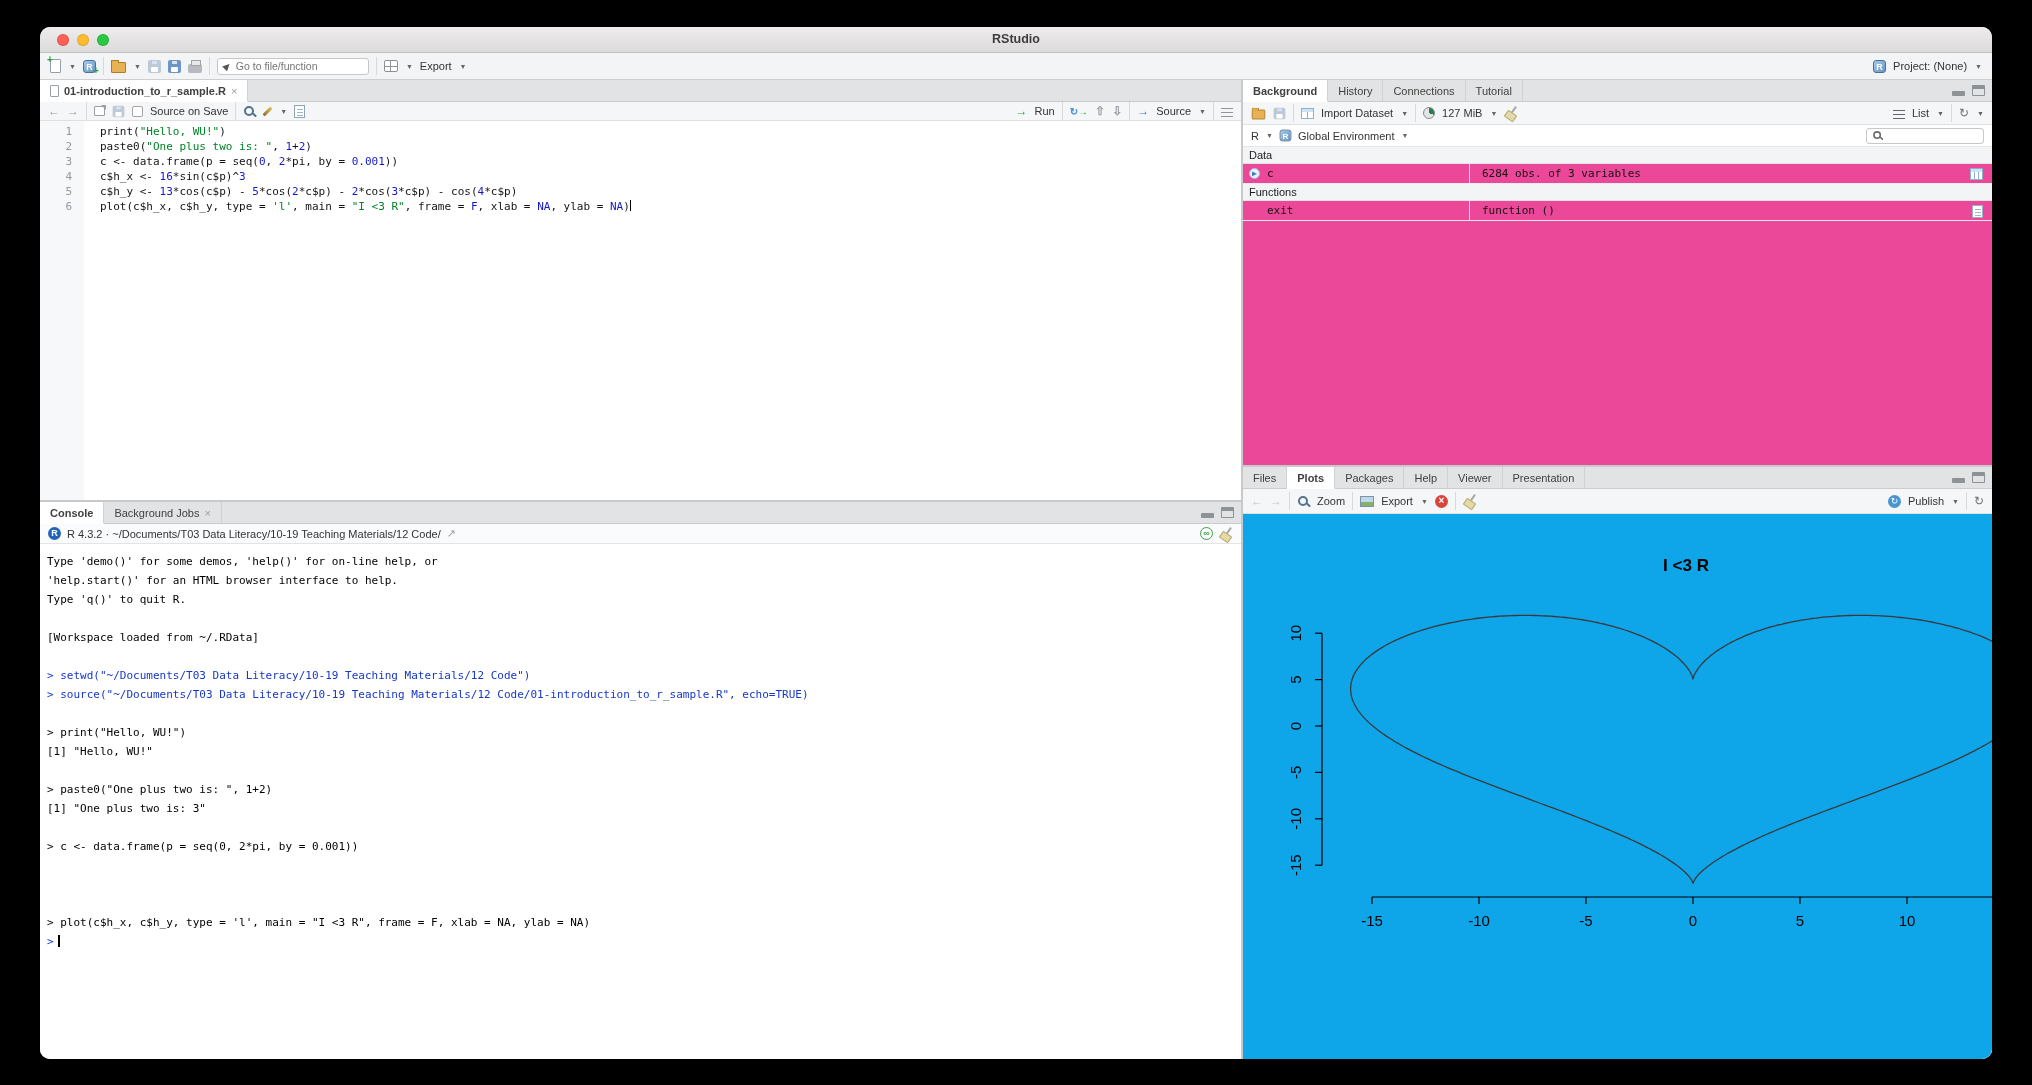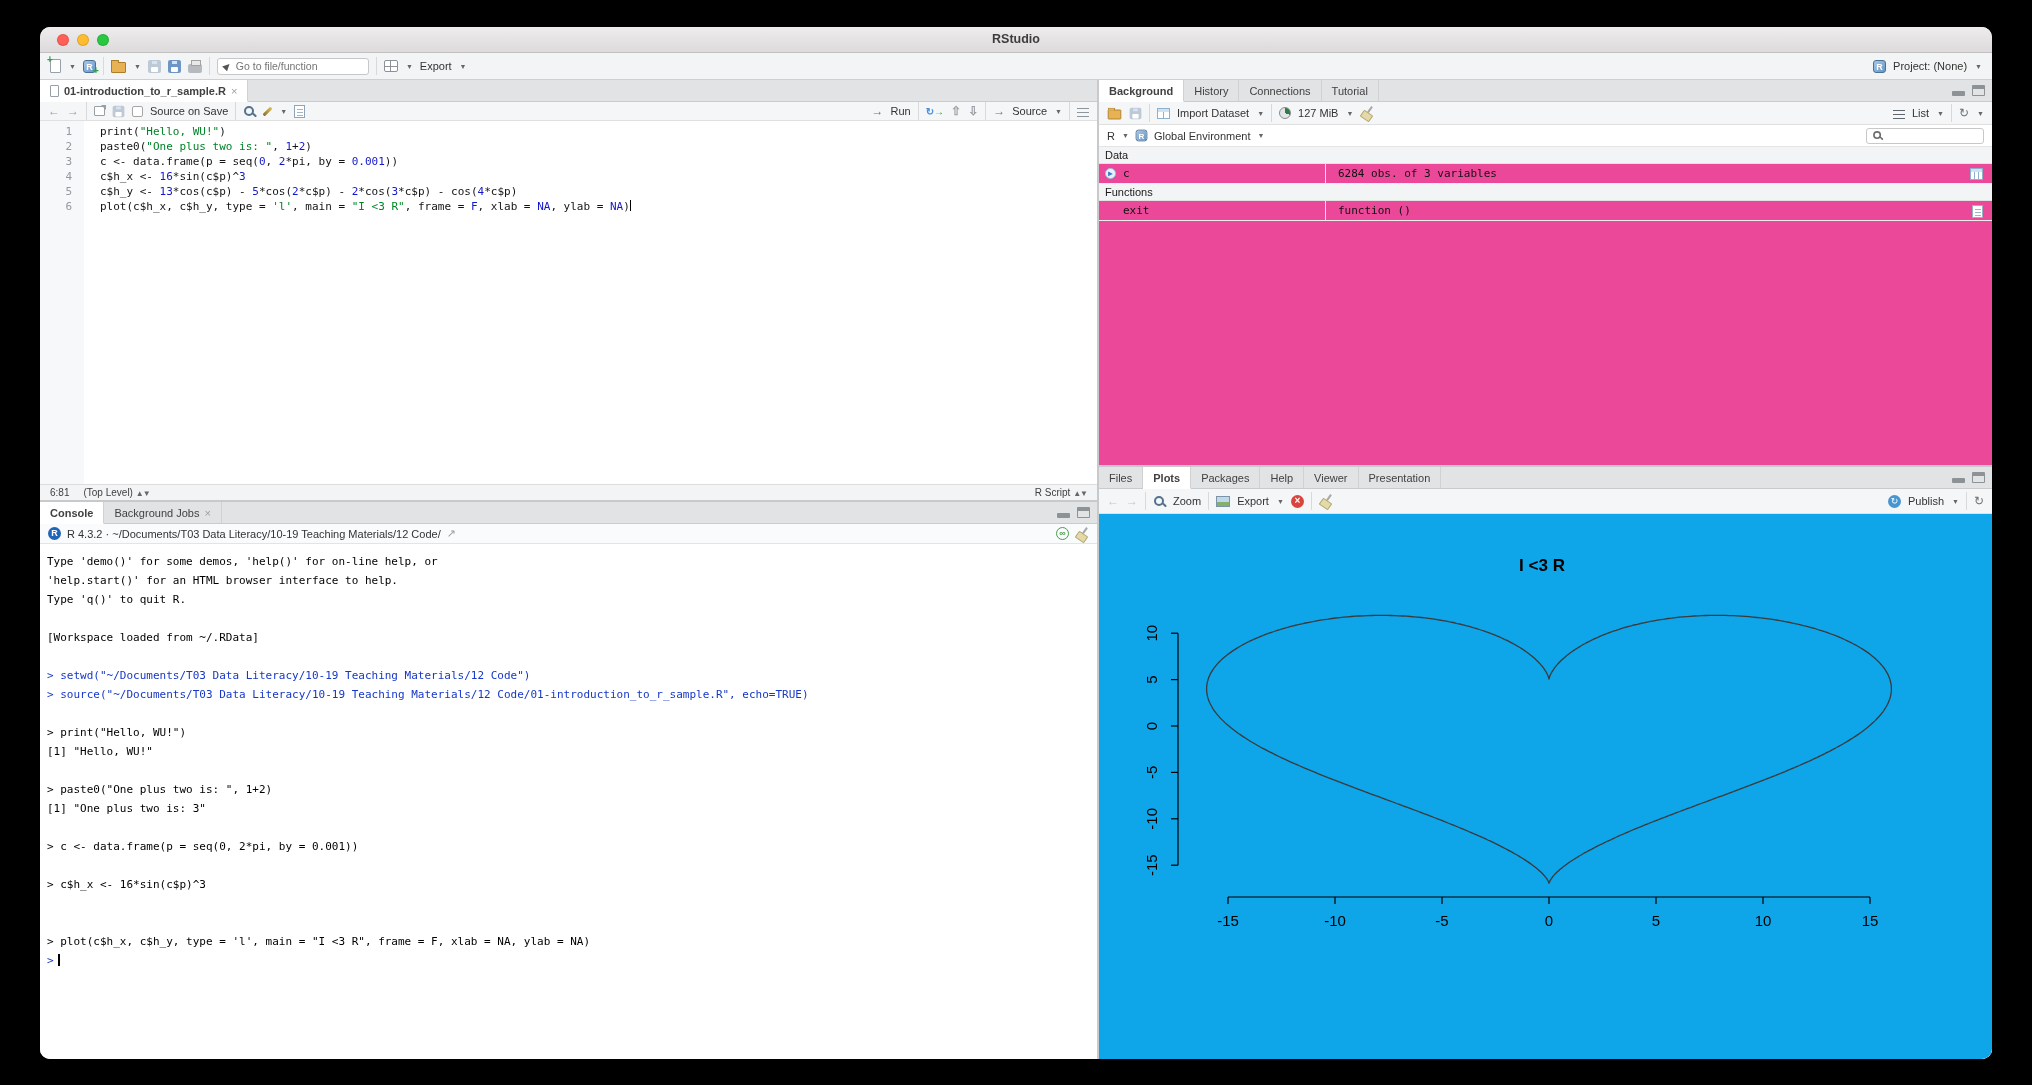--- a/index.html
+++ b/index.html
@@ -89,21 +89,21 @@
   .sess{width:13px;height:13px;border-radius:50%;border:1.5px solid #43a047;color:#43a047;
         font-size:9px;line-height:10px;text-align:center;font-weight:bold}
   .shareicon{color:#98a0a6;font-size:11px}
   .minbtn{width:13px;height:10px}
   .minbtn::after{content:"";position:absolute;bottom:0;left:0;width:13px;height:5px;background:#8d9297;border-radius:1px}
   .maxbtn{width:13px;height:11px;border:1.5px solid #8d9297;border-top:4px solid #8d9297;border-radius:1px}
   .updown{font-size:8px;color:#666;letter-spacing:-1px}
   
   .content{flex:1;display:flex;background:#c7c9cb;gap:2px;min-height:0}
   .col{display:flex;flex-direction:column;gap:2px;min-width:0}
-  .col.left{width:1057px}
+  .col.left{width:1201px}
   .col.right{flex:1}
   .pane{background:#fff;display:flex;flex-direction:column;min-height:0;position:relative}
   .editor-pane{height:420px}
   .console-pane{flex:1}
   .env-pane{height:385px}
   .files-pane{flex:1}
   .tabbar{height:22px;background:#e1e3e4;border-bottom:1px solid #c9cbcd;display:flex;
           align-items:stretch;flex:0 0 auto;position:relative;font-size:11px}
   .tab{display:flex;align-items:center;gap:5px;padding:0 10px;color:#414141;border-right:1px solid #cfd1d3}
   .tab.active{background:#fff;font-weight:bold;border-bottom:1px solid #fff;margin-bottom:-1px}
@@ -234,26 +234,20 @@
           <div class="gutter" id="gutter">
               <div class="lnum">1</div>
               <div class="lnum">2</div>
               <div class="lnum">3</div>
               <div class="lnum">4</div>
               <div class="lnum">5</div>
               <div class="lnum">6</div>
             </div>
           <div class="code-lines" id="code-lines"><div class="code-line"><span class="seg p">print(</span><span class="seg s">"Hello, WU!"</span><span class="seg p">)</span></div><div class="code-line"><span class="seg p">paste0(</span><span class="seg s">"One plus two is: "</span><span class="seg p">, </span><span class="seg n">1</span><span class="seg p">+</span><span class="seg n">2</span><span class="seg p">)</span></div><div class="code-line"><span class="seg p">c &lt;- data.frame(p = seq(</span><span class="seg n">0</span><span class="seg p">, </span><span class="seg n">2</span><span class="seg p">*pi, by = </span><span class="seg n">0.001</span><span class="seg p">))</span></div><div class="code-line"><span class="seg p">c$h_x &lt;- </span><span class="seg n">16</span><span class="seg p">*sin(c$p)^</span><span class="seg n">3</span></div><div class="code-line"><span class="seg p">c$h_y &lt;- </span><span class="seg n">13</span><span class="seg p">*cos(c$p) - </span><span class="seg n">5</span><span class="seg p">*cos(</span><span class="seg n">2</span><span class="seg p">*c$p) - </span><span class="seg n">2</span><span class="seg p">*cos(</span><span class="seg n">3</span><span class="seg p">*c$p) - cos(</span><span class="seg n">4</span><span class="seg p">*c$p)</span></div><div class="code-line"><span class="seg p">plot(c$h_x, c$h_y, type = </span><span class="seg s">'l'</span><span class="seg p">, main = </span><span class="seg s">"I &lt;3 R"</span><span class="seg p">, frame = </span><span class="seg n">F</span><span class="seg p">, xlab = </span><span class="seg n">NA</span><span class="seg p">, ylab = </span><span class="seg n">NA</span><span class="seg p">)</span><span class="ed-cursor"></span></div></div>
         </div>
-        <div class="ed-status">
-          <span>6:81</span>
-          <span><span>(Top Level)</span> <span class="updown">▲▼</span></span>
-          <span class="grow"></span>
-          <span><span>R Script</span> <span class="updown">▲▼</span></span>
-        </div>
       </div>
 
       <div class="pane console-pane">
         <div class="tabbar">
           <div id="console-tabs" style="display:flex">
               <div class="tab active">
                 <span>Console</span>
               </div>
               <div class="tab">
                 <span>Background Jobs</span>
@@ -285,21 +279,20 @@
               <div class="cline cmd">&gt; source("~/Documents/T03 Data Literacy/10-19 Teaching Materials/12 Code/01-introduction_to_r_sample.R", echo=TRUE)</div>
               <div class="cline out blank"></div>
               <div class="cline out">&gt; print("Hello, WU!")</div>
               <div class="cline out">[1] "Hello, WU!"</div>
               <div class="cline out blank"></div>
               <div class="cline out">&gt; paste0("One plus two is: ", 1+2)</div>
               <div class="cline out">[1] "One plus two is: 3"</div>
               <div class="cline out blank"></div>
               <div class="cline out">&gt; c &lt;- data.frame(p = seq(0, 2*pi, by = 0.001))</div>
               <div class="cline out blank"></div>
-              <div class="cline out">&gt; c$h_x &lt;- 16*sin(c$p)^3</div>
               <div class="cline out blank"></div>
               <div class="cline out blank"></div>
               <div class="cline out">&gt; plot(c$h_x, c$h_y, type = 'l', main = "I &lt;3 R", frame = F, xlab = NA, ylab = NA)</div>
               <div class="cline prompt">&gt;<span class="console-cursor"></span></div>
             </div>
         </div>
       </div>
     </div>
 
     <div class="col right">

